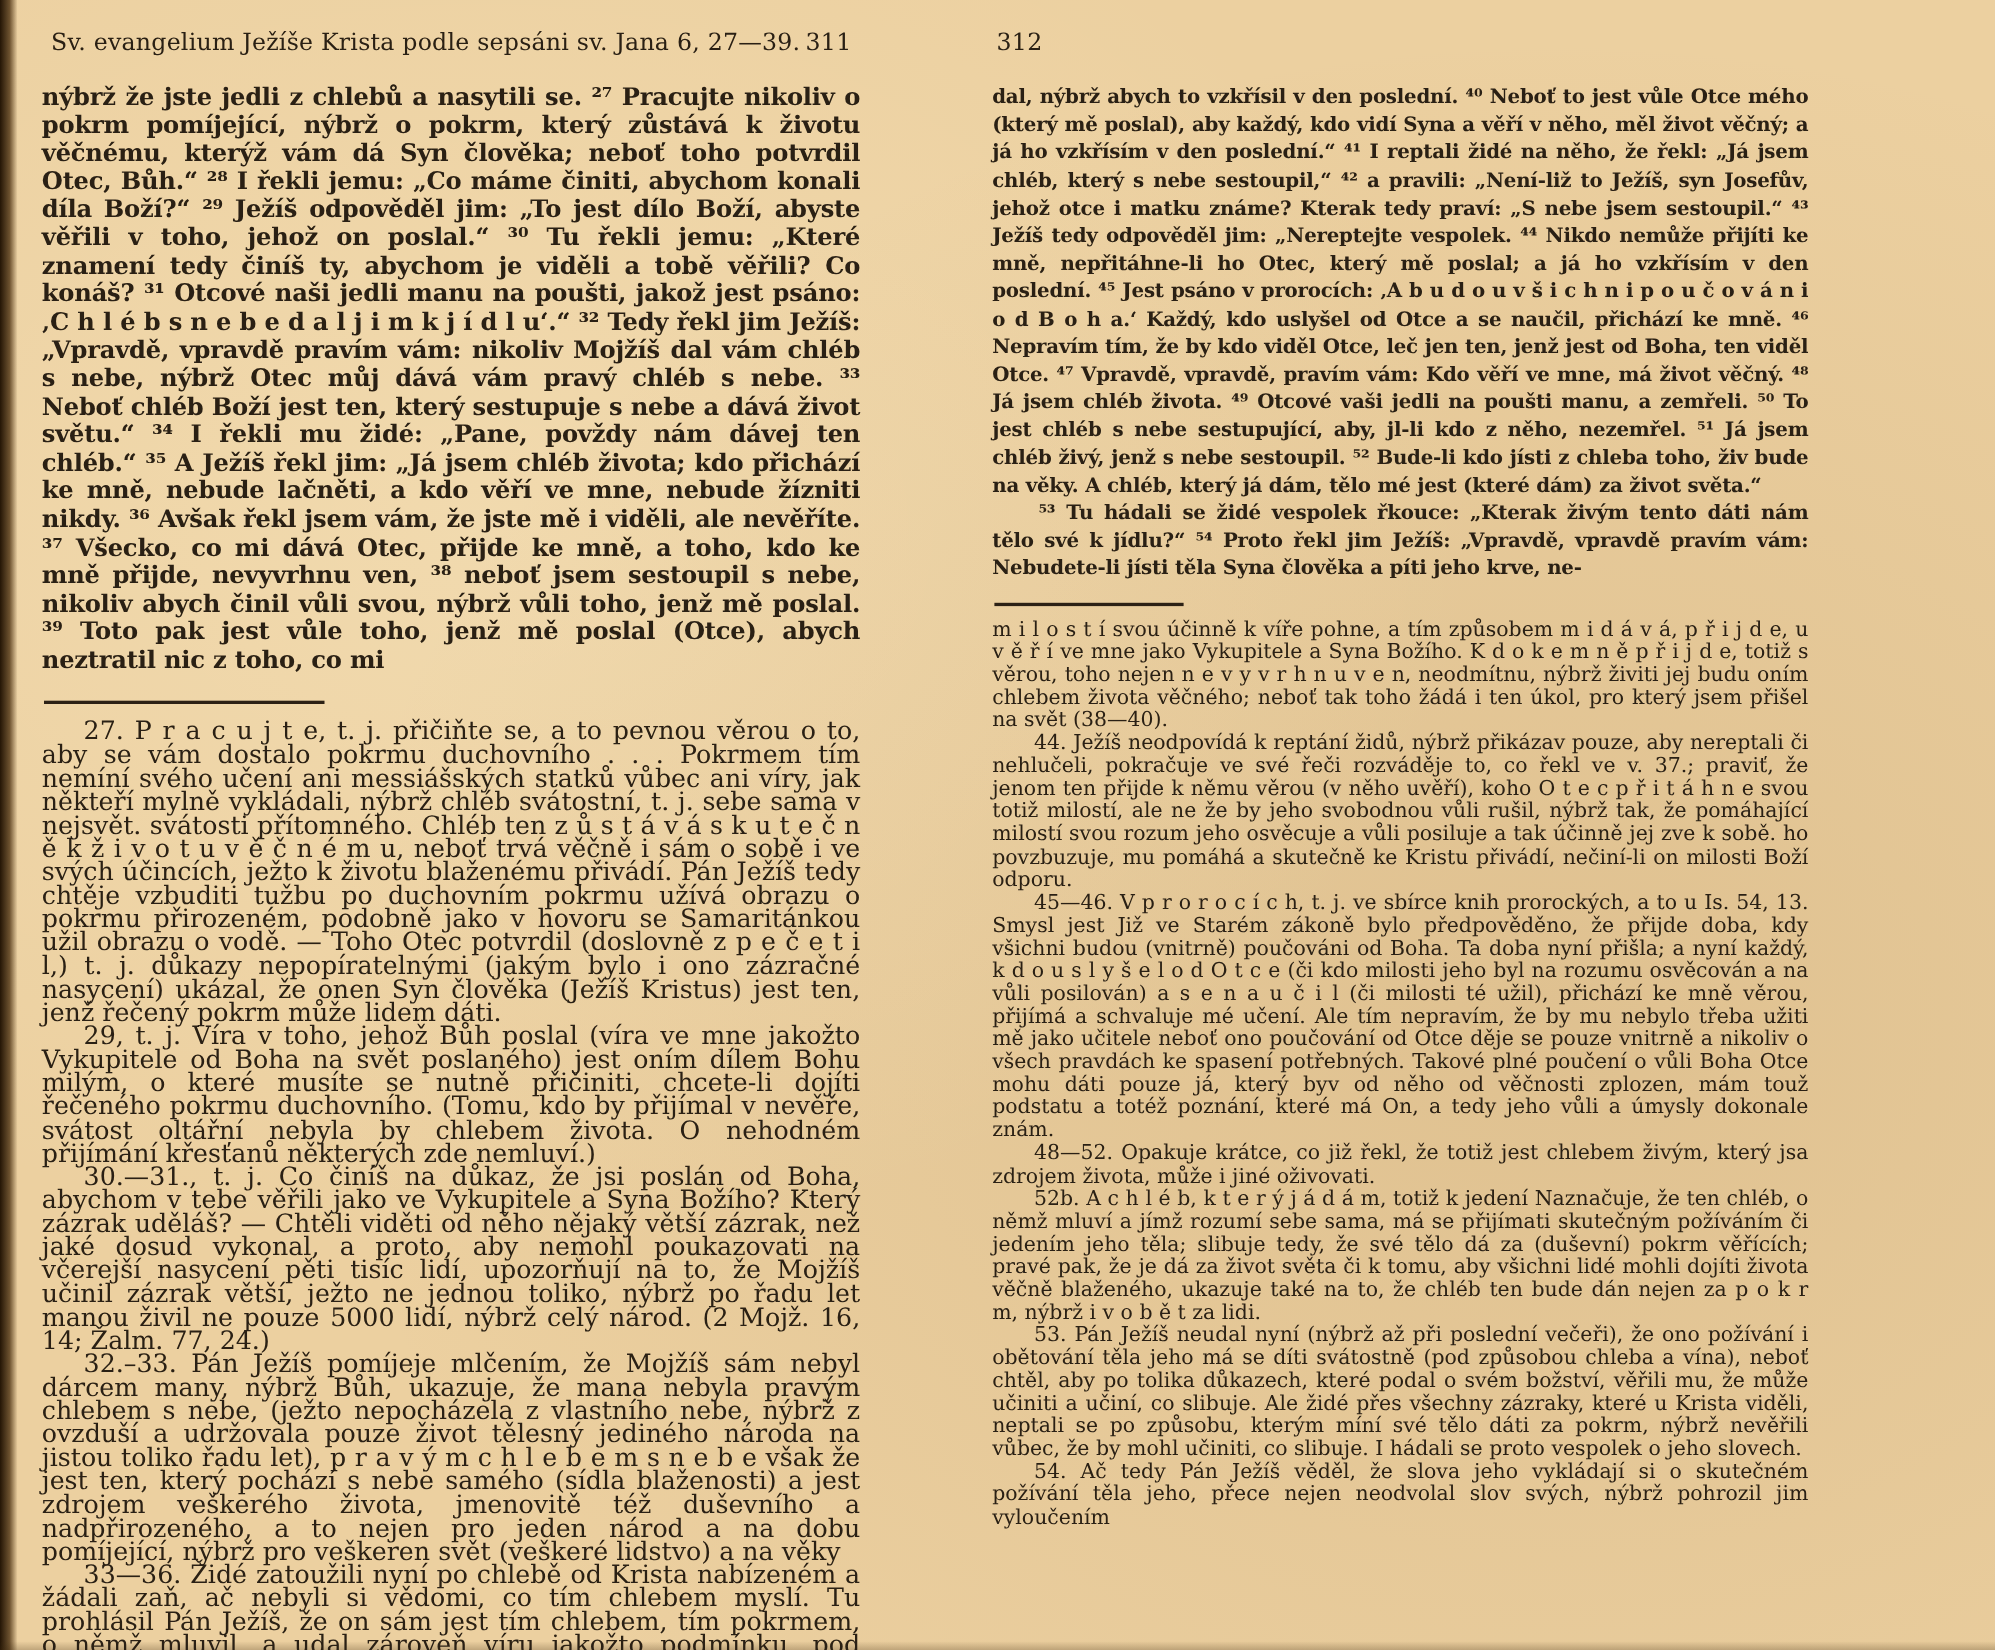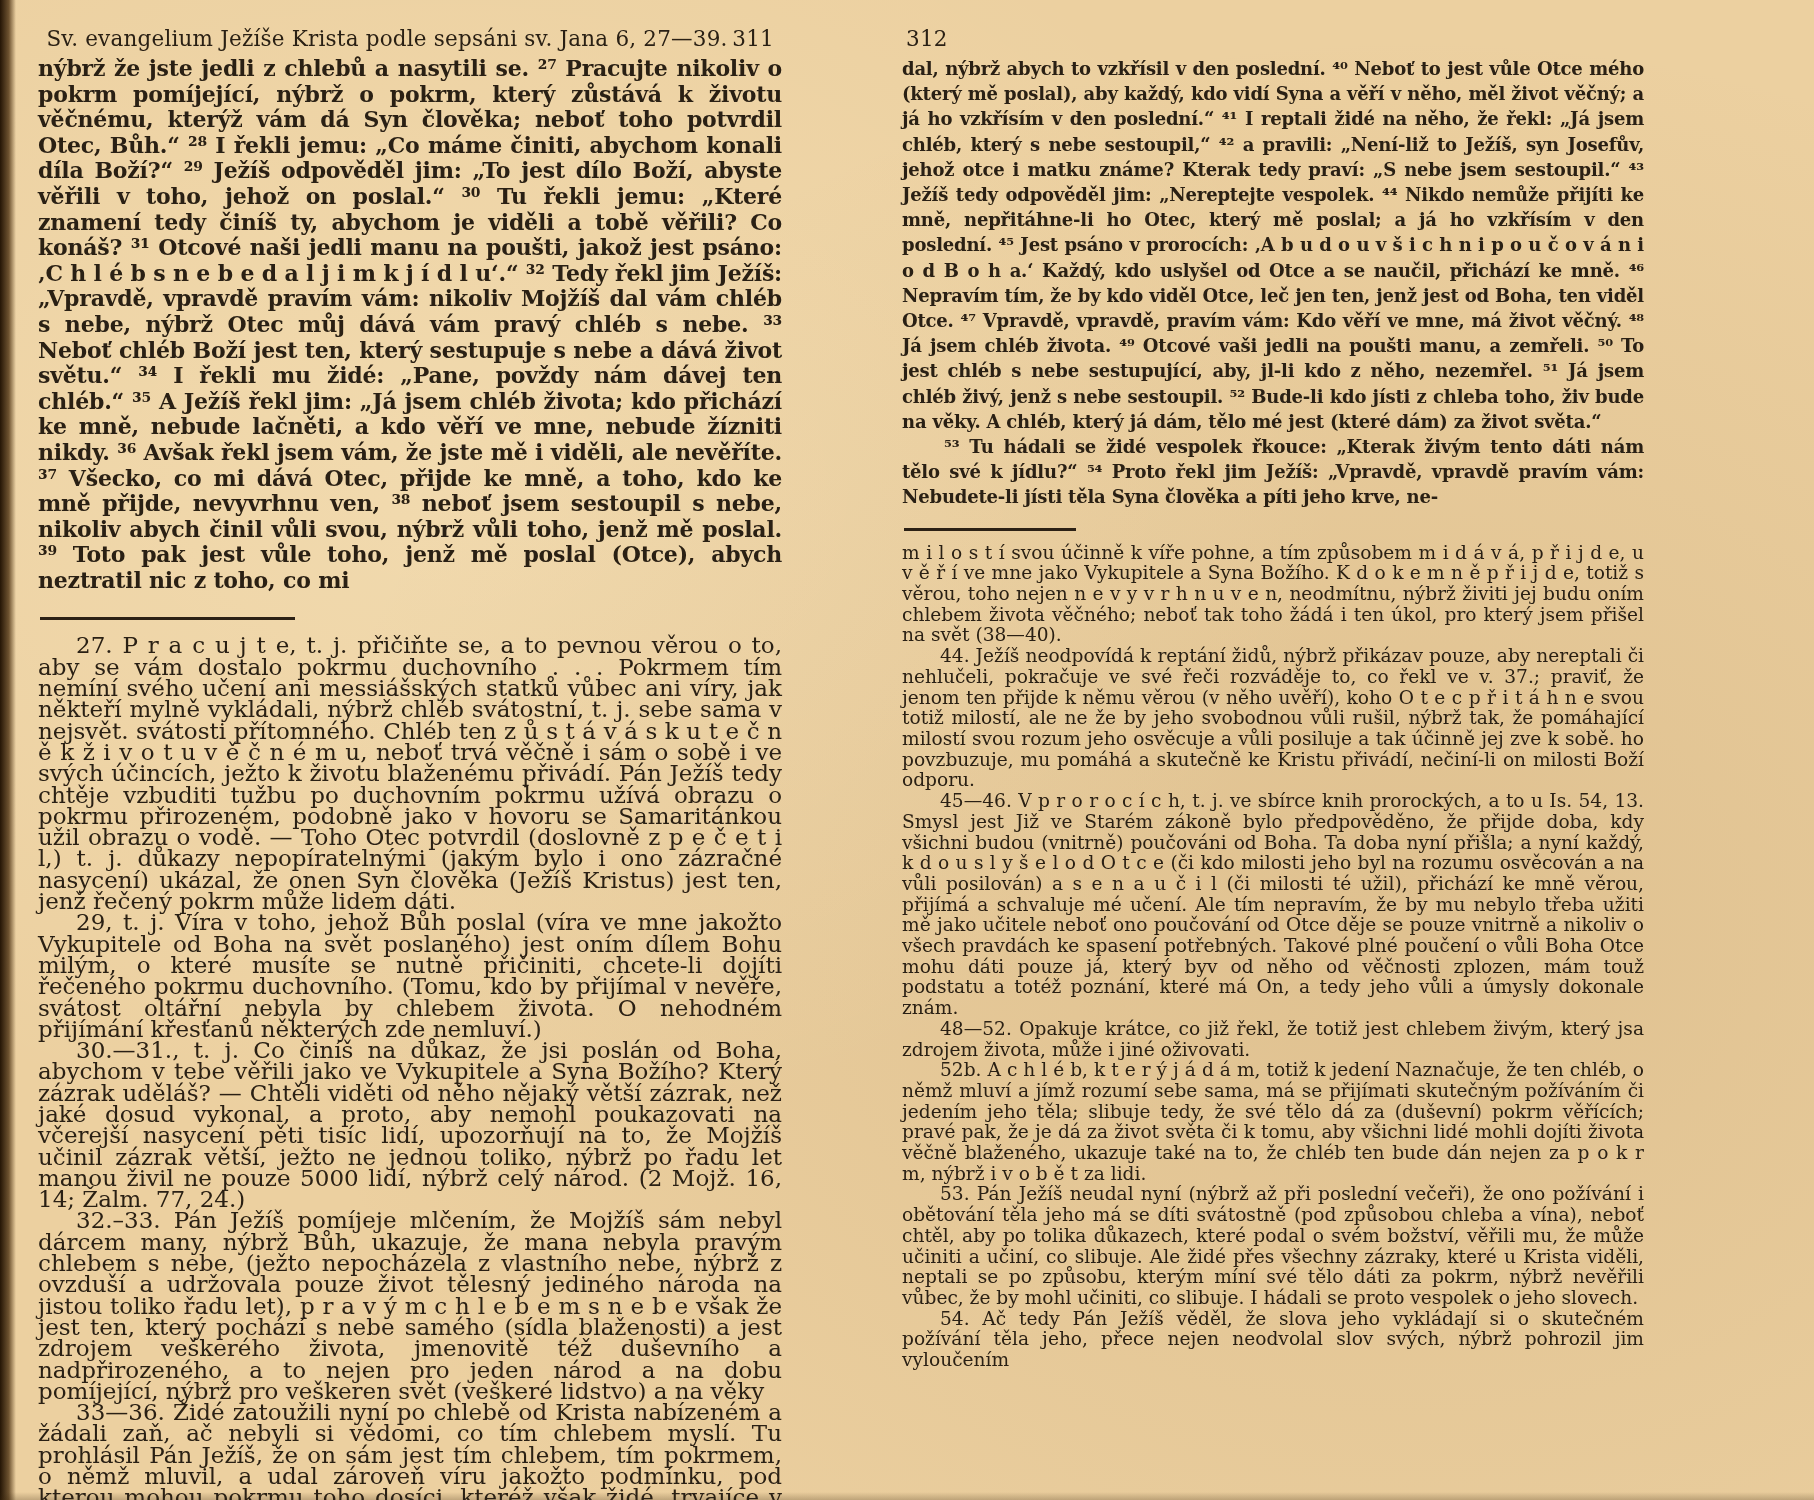--- a/index.html
+++ b/index.html
@@ -17,21 +17,21 @@
     background:linear-gradient(90deg, #241505 0%, #6e5330 55%, rgba(110,83,48,0) 100%);
   }
   .edge-bottom {
     position:absolute; left:0; right:0; bottom:0; height:8px;
     background:linear-gradient(0deg, rgba(60,40,14,.25), rgba(60,40,14,0));
   }
   .page { position:absolute; top:26px; }
   .page.left  { left:38px;  width:744px; }
   .page.right { left:902px; width:742px; }
 
-  .header { position:relative; height:30px; font-size:21.5px; letter-spacing:.2px; white-space:nowrap; }
+  .header { position:relative; height:30px; margin-bottom:20px; font-size:21.5px; letter-spacing:.2px; white-space:nowrap; }
   .header .t { text-align:center; }
   .left  .header .t { padding-right:46px; }
   .right .header .t { padding-left:70px; }
   .pn { position:absolute; top:0; }
   .left  .pn { right:8px; }
   .right .pn { left:4px; }
 
   .verse p {
     margin:0; text-align:justify;
     font-weight:bold; letter-spacing:-0.2px;

